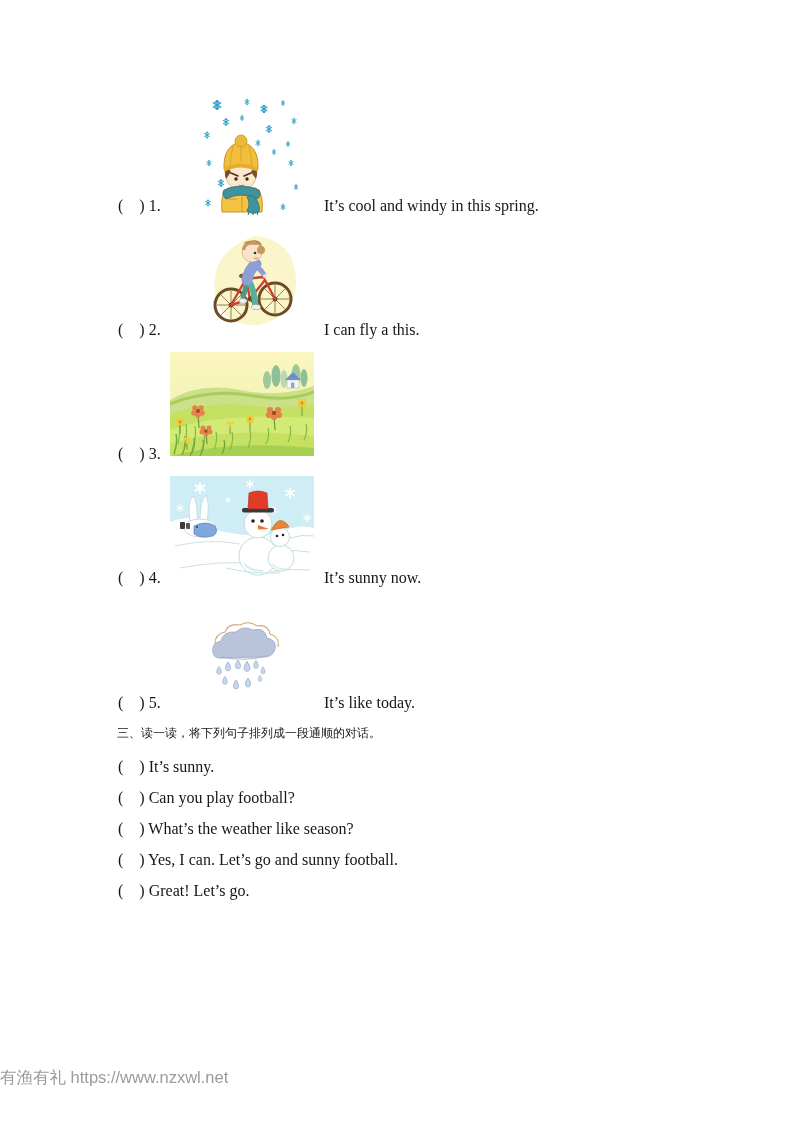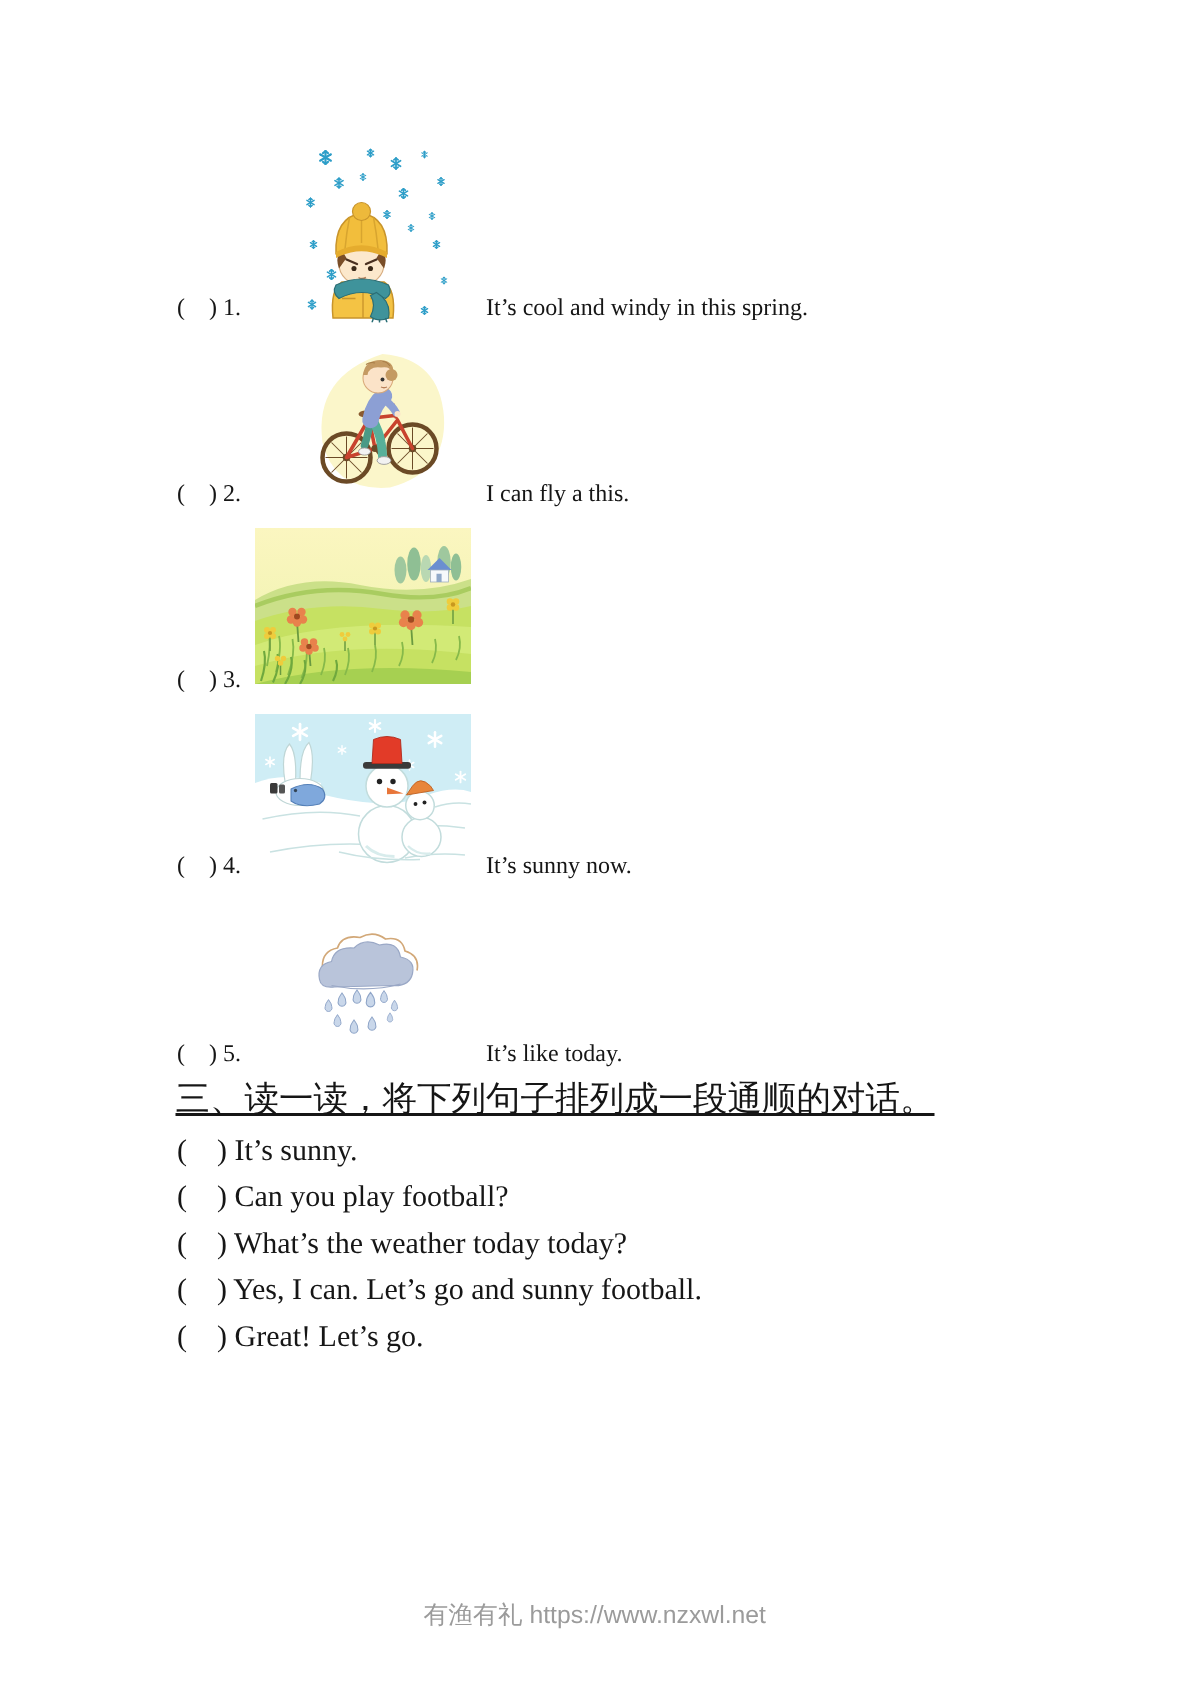--- a/index.html
+++ b/index.html
@@ -3,23 +3,23 @@
 <meta charset="utf-8">
 <style>
   html,body{margin:0;padding:0;background:#ffffff;}
   .page{position:relative;width:793px;height:1122px;background:#ffffff;overflow:hidden;
         font-family:"Liberation Serif",serif;color:#161616;}
   .illus{position:absolute;}
   .illus svg{display:block;width:100%;height:100%;}
   .row{position:absolute;left:0;width:793px;height:20px;font-size:16px;line-height:20px;}
   .plabel{position:absolute;left:118px;white-space:pre;}
   .psent{position:absolute;left:324px;white-space:pre;}
-  .heading{position:absolute;left:117px;font-size:23px;line-height:22px;white-space:pre;text-decoration:underline;}
-  .dline{position:absolute;left:118px;font-size:20px;line-height:20px;white-space:pre;}
-  .footer{position:absolute;top:1067px;left:0;width:793px;text-align:center;
+  .heading{position:absolute;left:117px;font-size:12px;line-height:22px;white-space:pre;}
+  .dline{position:absolute;left:118px;font-size:16px;line-height:20px;white-space:pre;}
+  .footer{position:absolute;top:1067px;left:0;width:793px;
           font-family:"Liberation Sans",sans-serif;font-size:16.5px;line-height:20px;color:#9b9b9b;}
 </style>
 </head>
 <body>
 
 <div class="page">
 
   <div class="illus" style="left:195px;top:95px;width:110px;height:120px">
     <svg viewBox="0 0 110 120" xmlns="http://www.w3.org/2000/svg">
       <defs>
@@ -295,21 +295,21 @@
     </svg>
   </div>
   <div class="row" style="top:693px">
     <span class="plabel">(　) 5.</span>
     <span class="psent">It’s like today.</span>
   </div>
 
   <div class="heading" style="top:722px">三、读一读，将下列句子排列成一段通顺的对话。</div>
   <div class="dline" style="top:757px">(　) It’s sunny.</div>
   <div class="dline" style="top:788px">(　) Can you play football?</div>
-  <div class="dline" style="top:819px">(　) What’s the weather today today?</div>
+  <div class="dline" style="top:819px">(　) What’s the weather like season?</div>
   <div class="dline" style="top:850px">(　) Yes, I can. Let’s go and sunny football.</div>
   <div class="dline" style="top:881px">(　) Great! Let’s go.</div>
 
   <div class="footer">
     <span>有渔有礼 https://www.nzxwl.net</span>
   </div>
 
 </div>
 
 </body></html>

